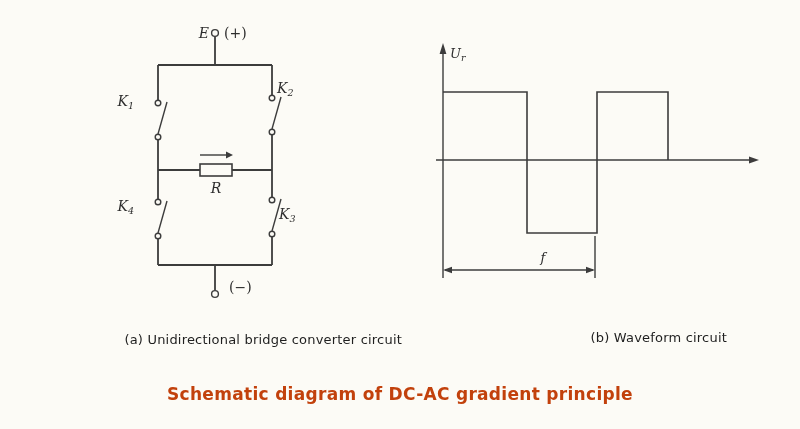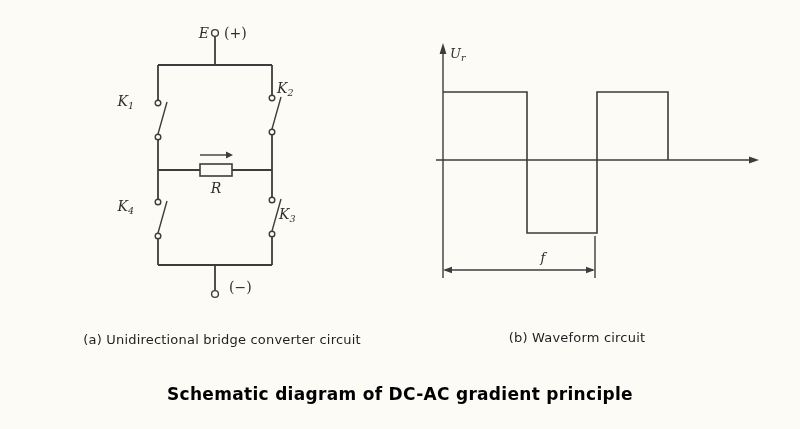--- a/index.html
+++ b/index.html
@@ -54,35 +54,35 @@
   .plain {
     font-family: "DejaVu Serif", serif;
     font-size: 14px;
     fill: #2d2d2d;
   }
 
   .caption {
     position: absolute;
     font-size: 13px;
     color: #1f1f1f;
-    text-align: center;
+    text-align: right;
     letter-spacing: 0.2px;
   }
   .caption-a { left: 42px;  top: 332px; width: 360px; }
   .caption-b { left: 427px; top: 330px; width: 300px; }
 
   .fig-title {
     position: absolute;
     left: 0;
     top: 384px;
     width: 800px;
     text-align: center;
     font-size: 17px;
     font-weight: bold;
-    color: #000000;
+    color: #c2410c;
     letter-spacing: 0.3px;
   }
 </style>
 </head>
 <body>
 
 <div class="stage">
 
   <svg width="800" height="330" viewBox="0 0 800 330">
 

